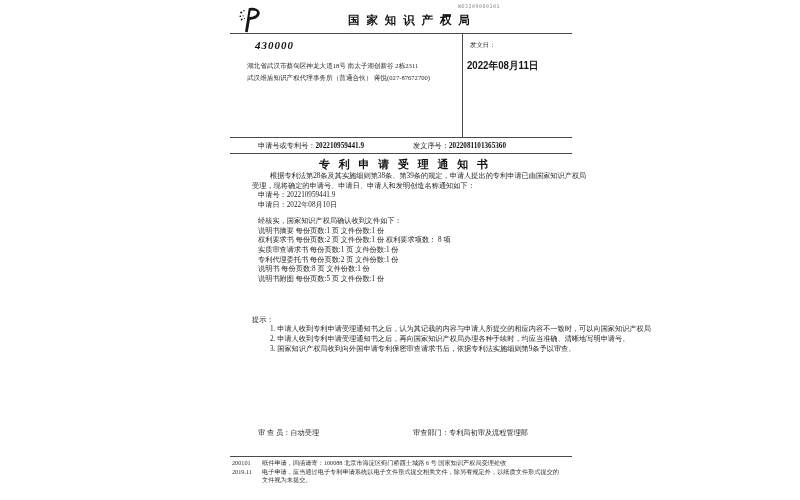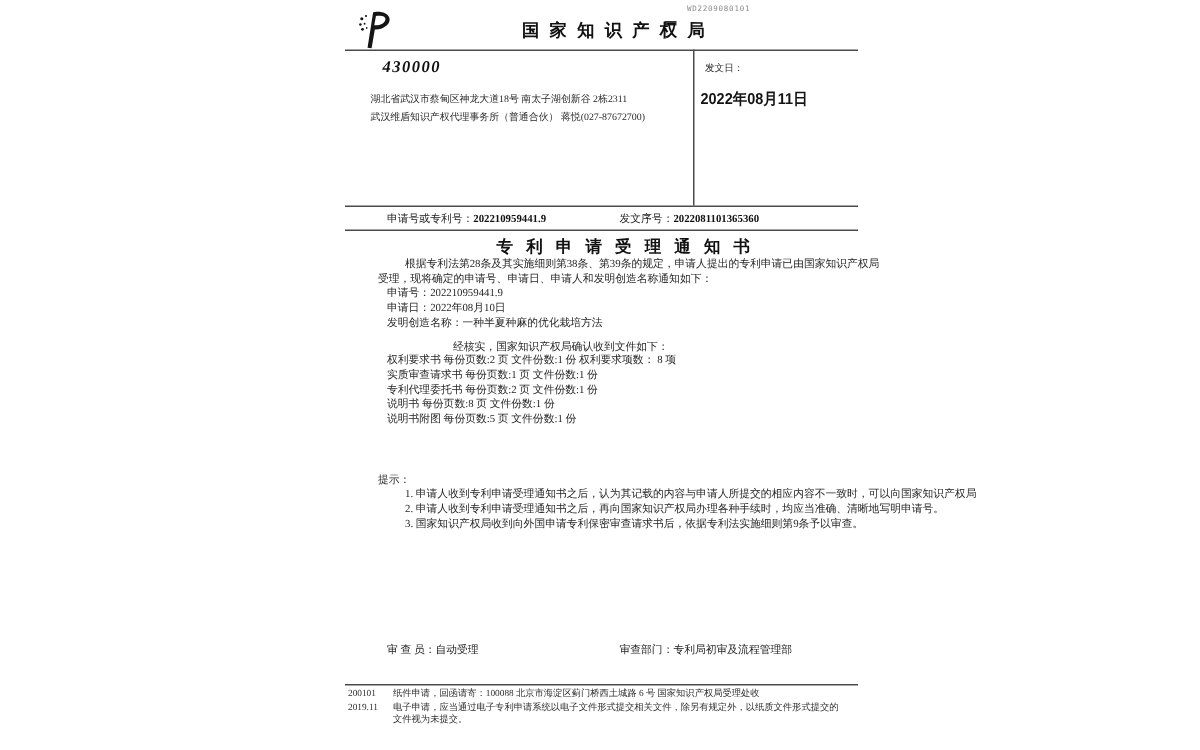--- a/index.html
+++ b/index.html
@@ -34,29 +34,29 @@
   .datebox{position:absolute;left:232px;top:33px;width:110px;height:104px;border-left:1px solid #4a4a4a;}
   .datebox .lbl{position:absolute;left:7px;top:8px;font-size:6.4px;color:#2b2b2b;}
   .datebox .val{position:absolute;left:4px;top:26px;font-size:10.5px;font-weight:bold;
     white-space:nowrap;letter-spacing:0;color:#141414;font-family:"Liberation Sans",sans-serif;transform:scaleX(.92);transform-origin:left;}
 
   .refrow{position:absolute;left:0;top:141px;width:342px;font-size:7.2px;white-space:nowrap;color:#222;}
   .refrow .left{position:absolute;left:28px;}
   .refrow .right{position:absolute;left:183px;}
   .refrow b{font-weight:bold;color:#111;margin-top:24px;}
 
-  .doc-title{position:absolute;left:16px;top:157px;width:342px;text-align:center;
+  .doc-title{position:absolute;left:4px;top:157px;width:342px;text-align:center;
     font-size:11px;font-weight:bold;letter-spacing:3px;white-space:nowrap;color:#111;}
 
   .body{position:absolute;left:22px;top:172px;width:312px;font-size:7.2px;color:#262626;}
   .body .line{line-height:9.7px;white-space:nowrap;}
   .body .cont{padding-left:0;}
   .body .item{padding-left:6px;}
   .body .ind{padding-left:18px;}
-  .body .gap-sm{margin-top:6px;margin-left:44px;}
+  .body .gap-sm{margin-top:6px;}
   .body .gap-lg{margin-top:31px;}
 
   .signoff{position:absolute;left:0;top:428px;width:342px;font-size:7.2px;white-space:nowrap;color:#222;}
   .signoff .left{position:absolute;left:28px;}
   .signoff .right{position:absolute;left:183px;}
 
   .footer{position:absolute;left:2px;top:459px;width:340px;font-size:6.2px;color:#2e2e2e;}
   .footer .frow{display:flex;line-height:8.6px;}
   .footer .fcode{width:30px;flex:0 0 30px;}
   .footer .ftext{white-space:nowrap;}
@@ -104,23 +104,23 @@
 
     <div class="rule rule-mid2"></div>
 
     <div class="doc-title">专 利 申 请 受 理 通 知 书</div>
 
     <div class="body">
       <div class="line ind">根据专利法第28条及其实施细则第38条、第39条的规定，申请人提出的专利申请已由国家知识产权局</div>
       <div class="line cont">受理，现将确定的申请号、申请日、申请人和发明创造名称通知如下：</div>
       <div class="line item">申请号：202210959441.9</div>
       <div class="line item">申请日：2022年08月10日</div>
-      <div class="line item">发明创造名称：一种半夏种麻的优化栽培方法</div>
 
       <div class="line item gap-sm">经核实，国家知识产权局确认收到文件如下：</div>
+      <div class="line item">说明书摘要 每份页数:1 页 文件份数:1 份</div>
       <div class="line item">权利要求书 每份页数:2 页 文件份数:1 份  权利要求项数：  8 项</div>
       <div class="line item">实质审查请求书 每份页数:1 页 文件份数:1 份</div>
       <div class="line item">专利代理委托书 每份页数:2 页 文件份数:1 份</div>
       <div class="line item">说明书 每份页数:8 页 文件份数:1 份</div>
       <div class="line item">说明书附图 每份页数:5 页 文件份数:1 份</div>
 
       <div class="line cont gap-lg">提示：</div>
       <div class="line ind">1. 申请人收到专利申请受理通知书之后，认为其记载的内容与申请人所提交的相应内容不一致时，可以向国家知识产权局</div>
       <div class="line ind">2. 申请人收到专利申请受理通知书之后，再向国家知识产权局办理各种手续时，均应当准确、清晰地写明申请号。</div>
       <div class="line ind">3. 国家知识产权局收到向外国申请专利保密审查请求书后，依据专利法实施细则第9条予以审查。</div>

